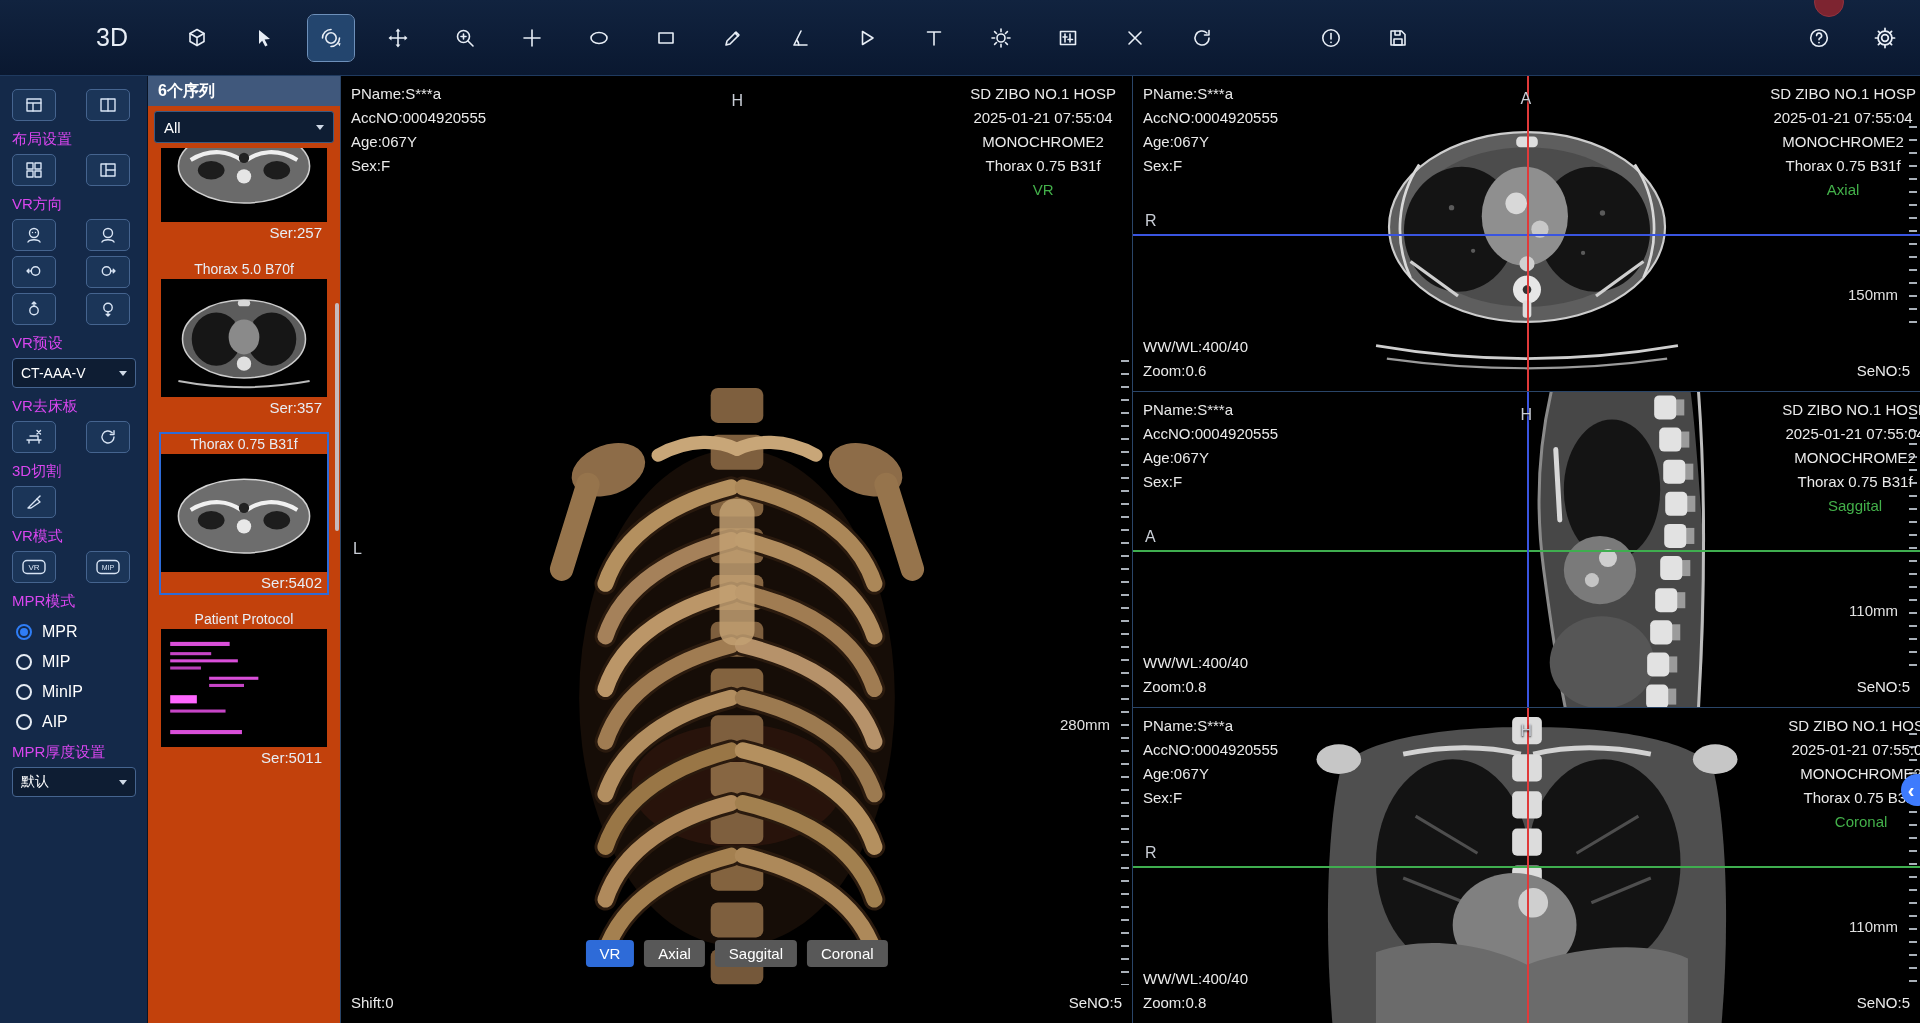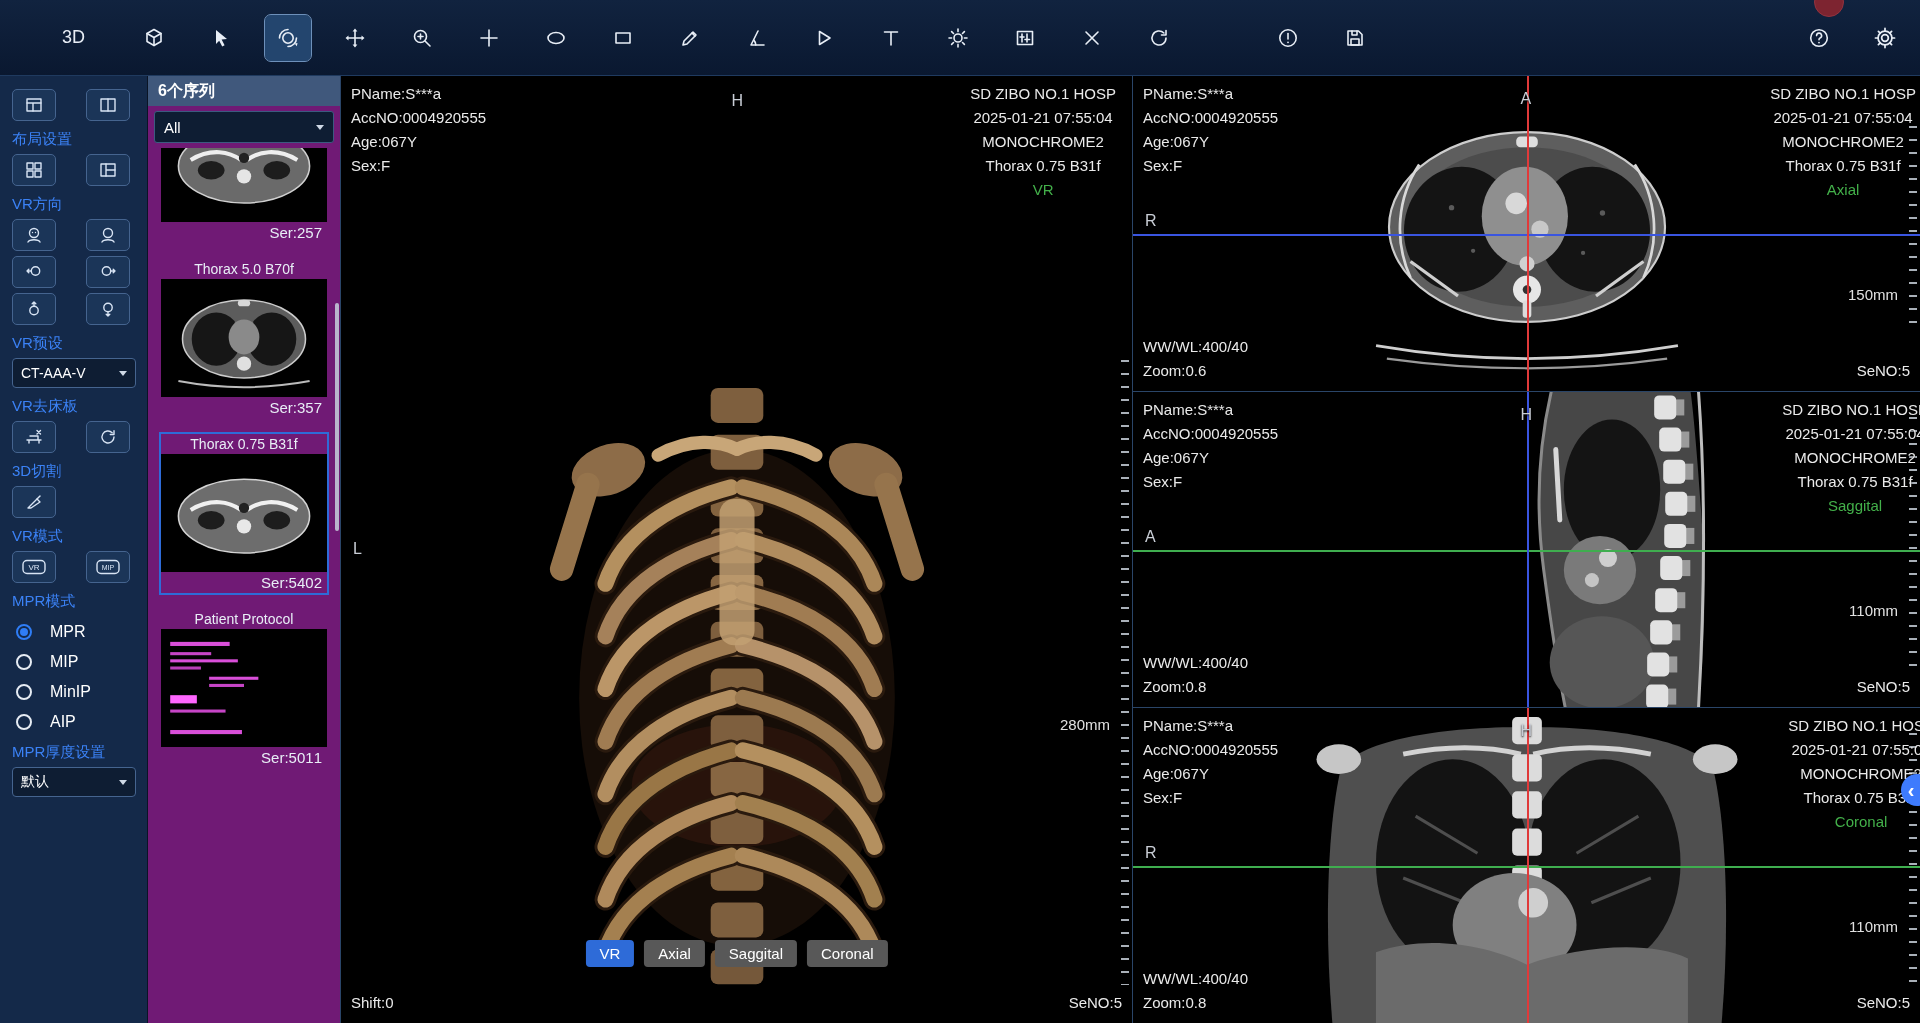--- a/index.html
+++ b/index.html
@@ -7,52 +7,52 @@
     font-family:"Liberation Sans",sans-serif;color:#fff}
   .app{width:1920px;height:1023px;display:flex;flex-direction:column;position:relative}
 
   
   .topbar{flex:0 0 76px;height:76px;background:linear-gradient(180deg,#11233f,#0a1830);
     display:flex;align-items:center;position:relative;border-bottom:1px solid #1f3a5f;z-index:10}
   .logo{position:relative;padding-left:14px;width:250px;height:100%;display:flex;align-items:center}
   .logo-swoosh{position:absolute;left:0;top:8px;pointer-events:none}
   .logo-text{font-size:31px;font-weight:bold;color:#fff;position:relative;letter-spacing:.5px}
   .logo-suffix{font-size:17px;font-weight:bold;vertical-align:top;margin-left:2px}
-  .mode-label{font-size:18px;color:#e8eef6;margin-left:62px}
+  .mode-label{font-size:25px;color:#e8eef6;margin-left:96px}
   .tools{display:flex;gap:21px;margin-left:46px;align-items:center}
   .tool{width:46px;height:46px;border-radius:6px;display:flex;align-items:center;justify-content:center}
   .tool svg{stroke:#e8eef6;fill:none;stroke-width:1.6;stroke-linecap:round;stroke-linejoin:round}
   .tool.active{background:#23456e;outline:1px solid #6d90ba}
   .tool.group2{margin-left:62px}
   .tool.group2 + .tool{margin-left:0}
   .tools-right{margin-left:auto;display:flex;gap:20px;margin-right:12px;align-items:center}
   .avatar-dot{position:absolute;right:76px;top:-13px;width:30px;height:30px;border-radius:50%;
     background:#7d2430;border:1px solid #93333f}
 
   
   .body{flex:1;display:flex;min-height:0}
 
   
   .sidebar{flex:0 0 147px;width:147px;background:#142949;padding:8px 0 0 12px;overflow:hidden}
-  .sb-label{color:#3b82f6;font-size:15px;margin:9px 2px 5px 0}
+  .sb-label{color:#d946ef;font-size:15px;margin:9px 2px 5px 0}
   .sb-iconrow{display:flex;gap:30px;margin:5px 0}
   .sb-btn{width:44px;height:32px;border:1px solid #45648f;border-radius:5px;background:#1b3558;
     display:flex;align-items:center;justify-content:center}
   .sb-btn svg{stroke:#d8e4f4;fill:none;stroke-width:1.4;stroke-linecap:round;stroke-linejoin:round}
   .sb-select{height:30px;width:124px;background:#0e1d33;border:1px solid #45648f;border-radius:4px;
     display:flex;align-items:center;justify-content:space-between;padding:0 8px;font-size:14px;margin:4px 0;color:#fff}
   .chev{width:0;height:0;border-left:4px solid transparent;border-right:4px solid transparent;
     border-top:5px solid #cfd9e6}
-  .radio-row{display:flex;align-items:center;gap:18px;margin:12px 4px;font-size:16px}
+  .radio-row{display:flex;align-items:center;gap:10px;margin:12px 4px;font-size:16px}
   .radio{width:16px;height:16px;border-radius:50%;border:2px solid #e6ecf4;position:relative;flex:0 0 16px}
   .radio.sel{border-color:#2f7df6}
   .radio.sel::after{content:"";position:absolute;inset:2px;border-radius:50%;background:#2f7df6}
 
   
-  .series-panel{flex:0 0 193px;width:193px;background:#701a75;display:flex;flex-direction:column;
+  .series-panel{flex:0 0 193px;width:193px;background:#c2410c;display:flex;flex-direction:column;
     position:relative;border-left:1px solid #0a1425}
   .sp-header{flex:0 0 30px;background:#40587c;display:flex;align-items:center;padding:0 10px;
     font-size:16px;font-weight:bold;color:#fff}
   .sp-filter{flex:0 0 32px;height:32px;margin:5px 6px;background:#0e1d33;border:1px solid #3c5a80;
     border-radius:3px;display:flex;align-items:center;justify-content:space-between;padding:0 9px;font-size:15px}
   .sp-list{flex:1;overflow:hidden;position:relative;padding:0 9px}
   .card{margin:12px 2px;border:2px solid transparent;position:relative}
   .card.sel{border-color:#2e6bd8}
   .card.first{margin-top:-46px}
   .card-title{font-size:14px;text-align:center;height:20px;line-height:20px;color:#e8eef6;

